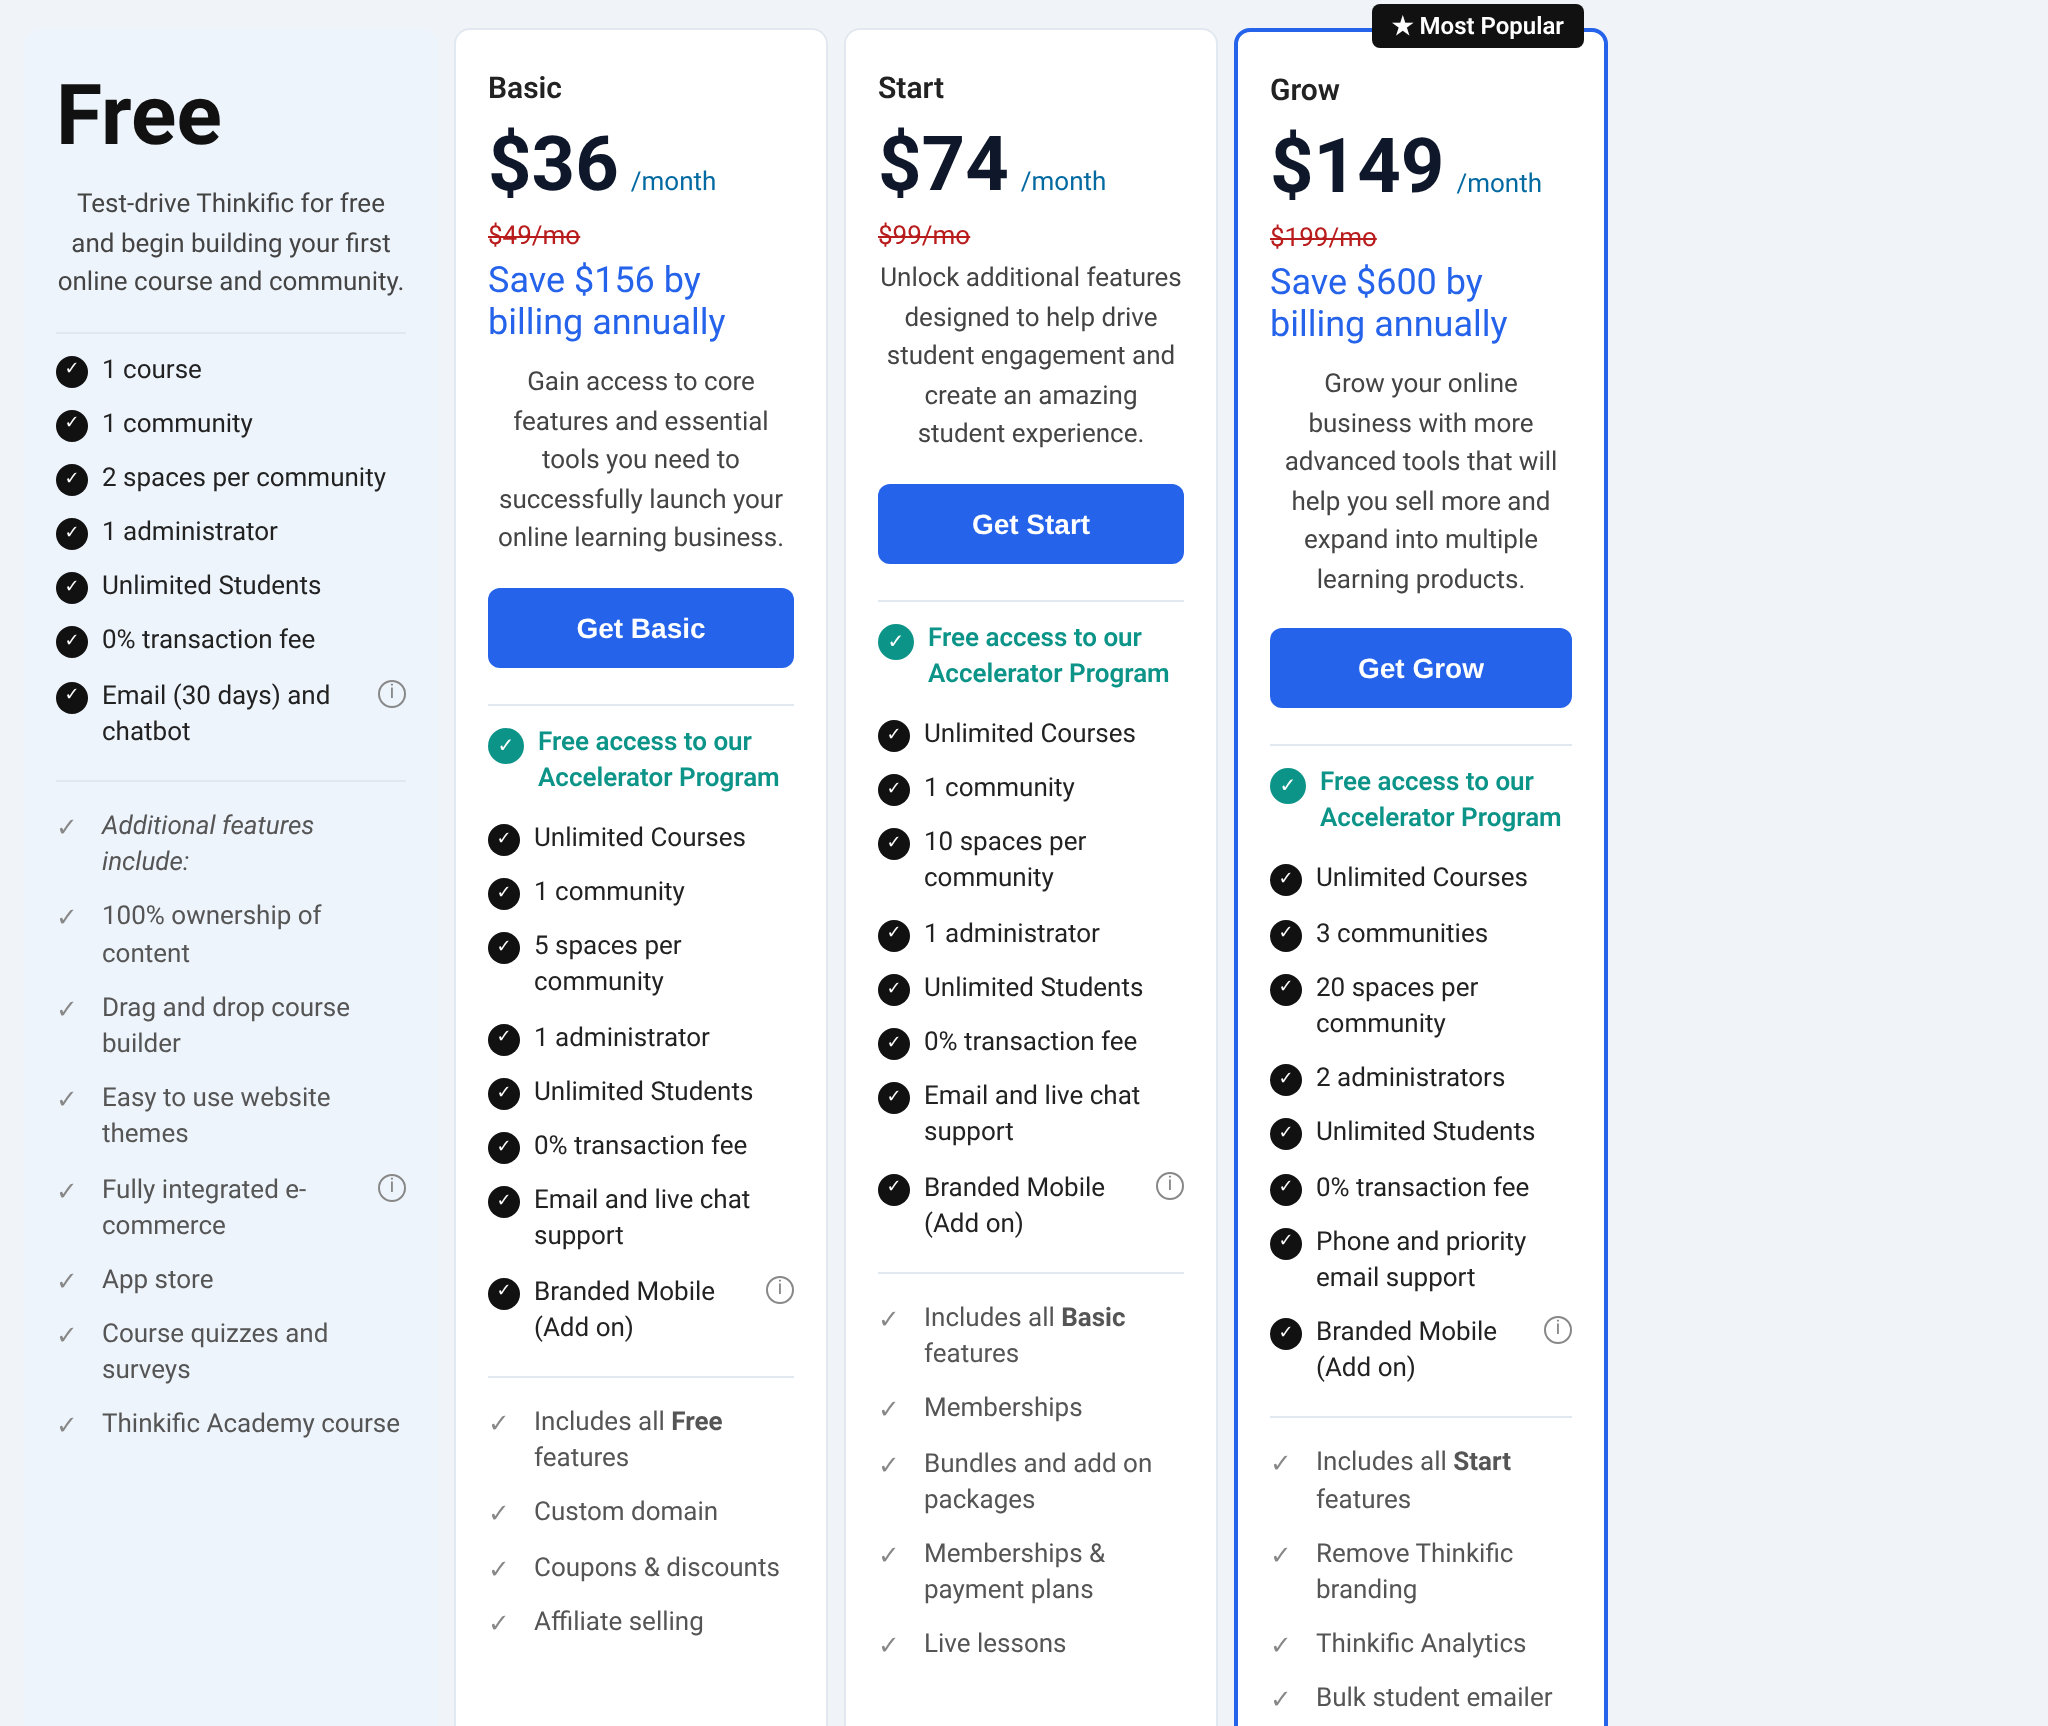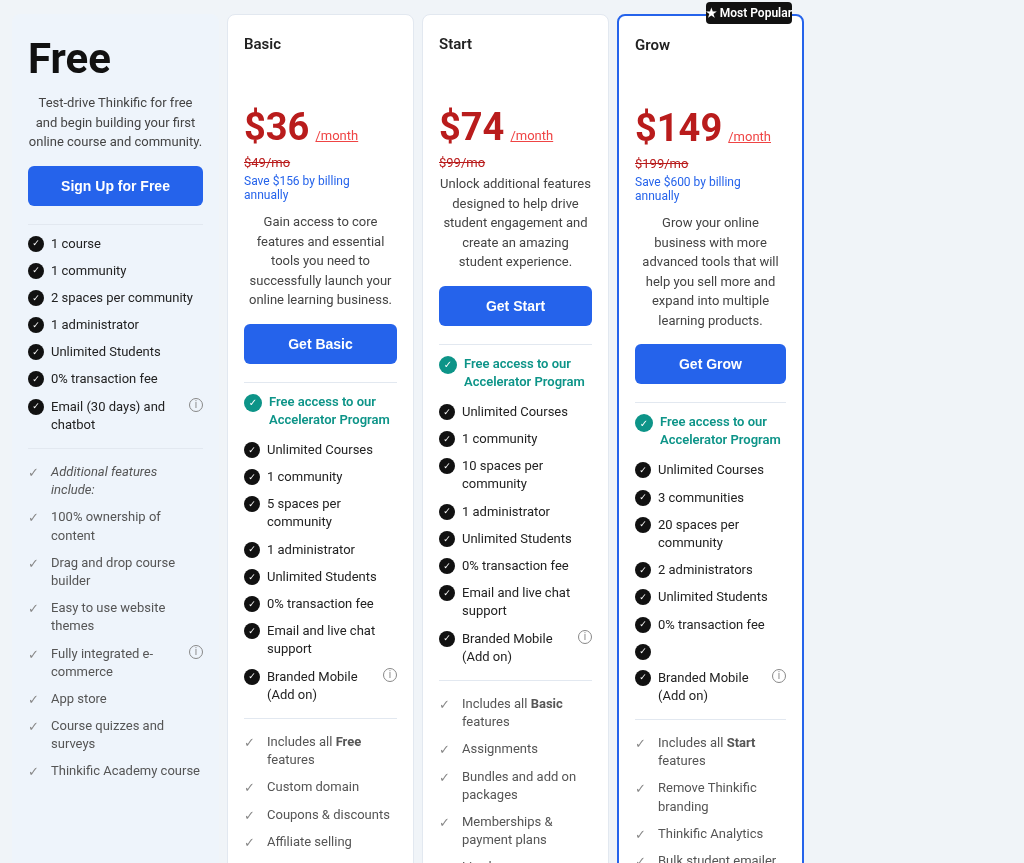--- a/index.html
+++ b/index.html
@@ -35,21 +35,21 @@
       border: 2px solid #2563eb;
     }
     .most-popular-badge {
       position: absolute;
       top: -14px;
       right: 10px;
       background: #111;
       color: #fff;
       font-size: 12px;
       font-weight: 600;
-      padding: 4px 0;
+      padding: 4px 10px;
       border-radius: 4px;
       display: flex;
       align-items: center;
       gap: 4px;
     }
     .plan-name {
       font-size: 15px;
       font-weight: 600;
       color: #222;
       margin-bottom: 8px;
@@ -63,36 +63,34 @@
     .price-row {
       display: flex;
       align-items: baseline;
       gap: 6px;
       flex-wrap: wrap;
       margin-bottom: 4px;
     }
     .price-main {
       font-size: 38px;
       font-weight: 700;
-      color: #b91c1c;
-      margin-top: 44px;
+      color: #0f172a;
     }
     .price-per {
       font-size: 13px;
-      color: #ef4444;
-      text-decoration: underline;
+      color: #0369a1;
     }
     .price-orig {
       font-size: 13px;
       color: #b91c1c;
       text-decoration: line-through;
     }
     .save-text {
       color: #2563eb;
-      font-size: 12px;
+      font-size: 18px;
       margin-bottom: 10px;
     }
     .plan-desc {
       font-size: 13px;
       color: #444;
       line-height: 1.5;
       margin-bottom: 14px;
       text-align: center;
     }
     .cta-btn {
@@ -195,21 +193,20 @@
     }
   </style>
 </head>
 <body>
 
 <div class="pricing-grid">
 
   <div class="plan-col free-col">
     <div class="free-title">Free</div>
     <p class="plan-desc">Test-drive Thinkific for free and begin building your first online course and community.</p>
-    <button class="cta-btn">Sign Up for Free</button>
     <hr class="divider">
     <ul class="feature-list">
       <li>
         <span class="check-solid">✓</span>
         <span>1 course</span>
       </li>
       <li>
         <span class="check-solid">✓</span>
         <span>1 community</span>
       </li>
@@ -394,21 +391,21 @@
         </li>
     </ul>
     <hr class="divider" style="margin-top:14px;">
     <ul class="feature-list extra-features">
       <li>
         <span class="check-outline">✓</span>
         <span>Includes all <strong>Basic</strong> features</span>
       </li>
       <li>
           <span class="check-outline">✓</span>
-          <span>Assignments</span>
+          <span>Memberships</span>
         </li>
       <li>
           <span class="check-outline">✓</span>
           <span>Bundles and add on packages</span>
         </li>
       <li>
           <span class="check-outline">✓</span>
           <span>Memberships &amp; payment plans</span>
         </li>
       <li>
@@ -455,20 +452,21 @@
       <li>
           <span class="check-solid">✓</span>
           <span>Unlimited Students</span>
         </li>
       <li>
           <span class="check-solid">✓</span>
           <span>0% transaction fee</span>
         </li>
       <li>
           <span class="check-solid">✓</span>
+          <span>Phone and priority email support</span>
         </li>
       <li>
           <span class="check-solid">✓</span>
           <span>Branded Mobile (Add on)</span>
           <span class="info-icon">i</span>
         </li>
     </ul>
     <hr class="divider" style="margin-top:14px;">
     <ul class="feature-list extra-features">
       <li>

